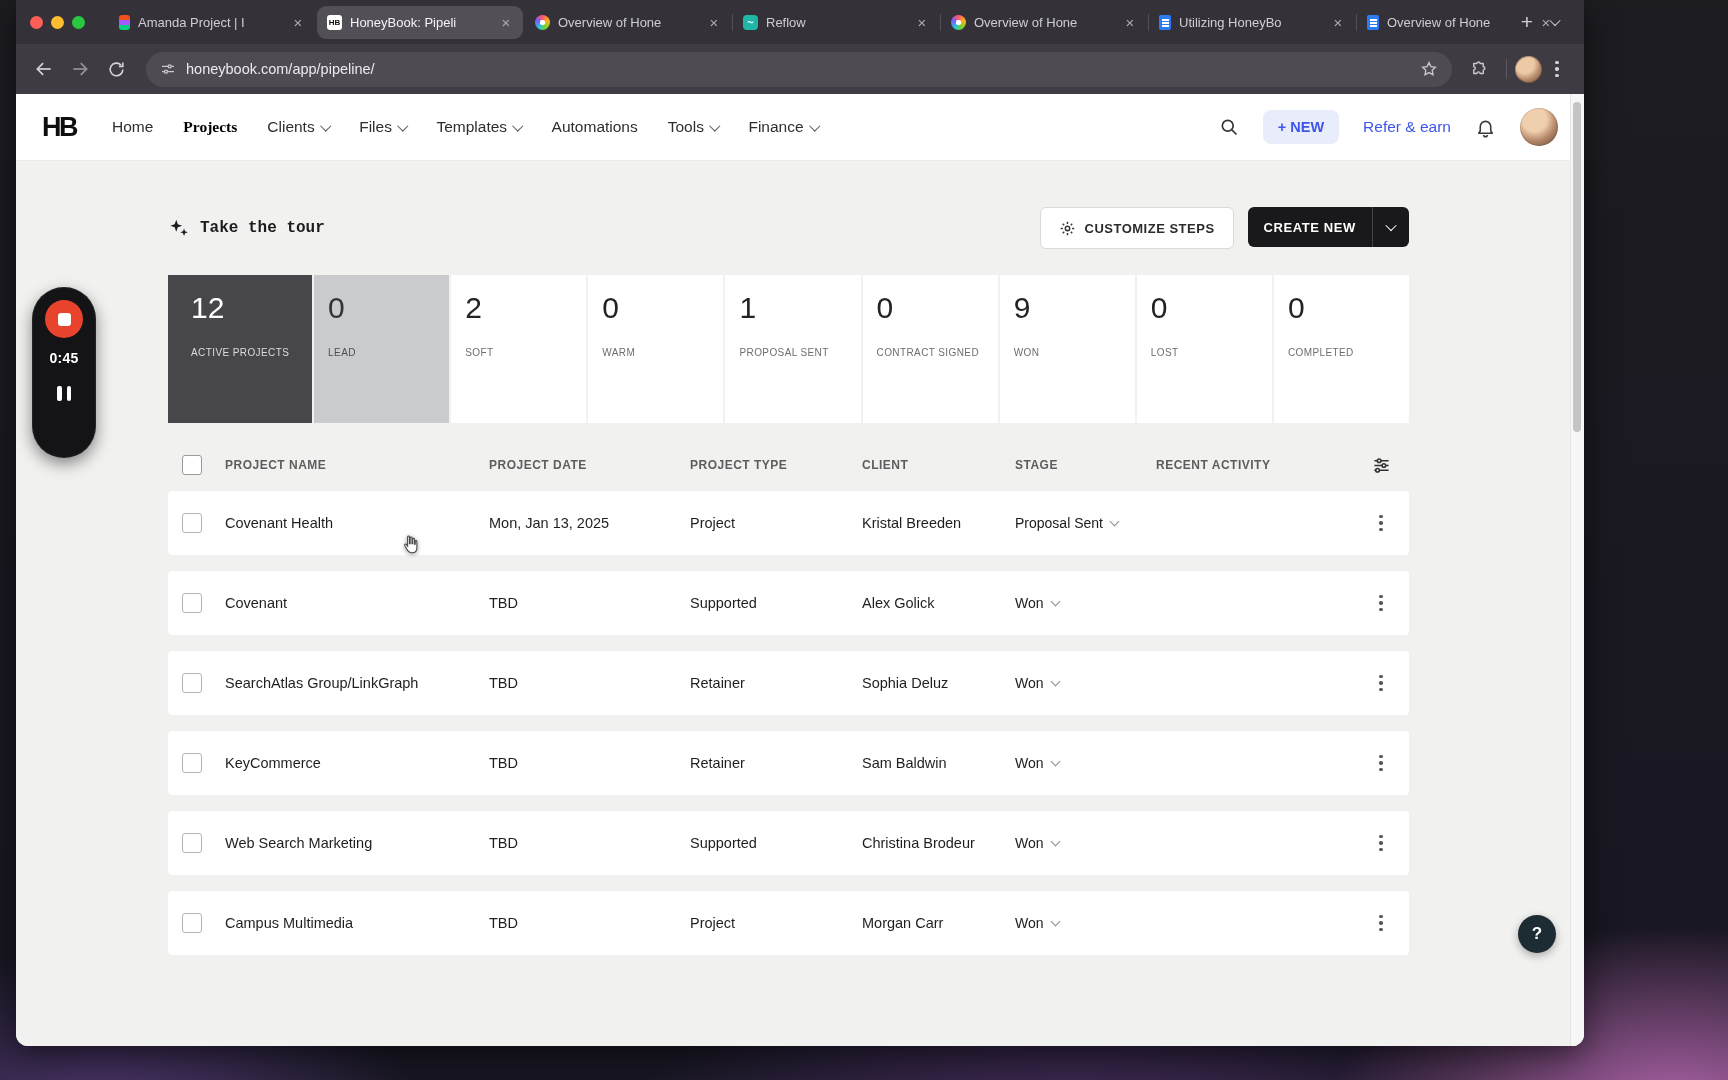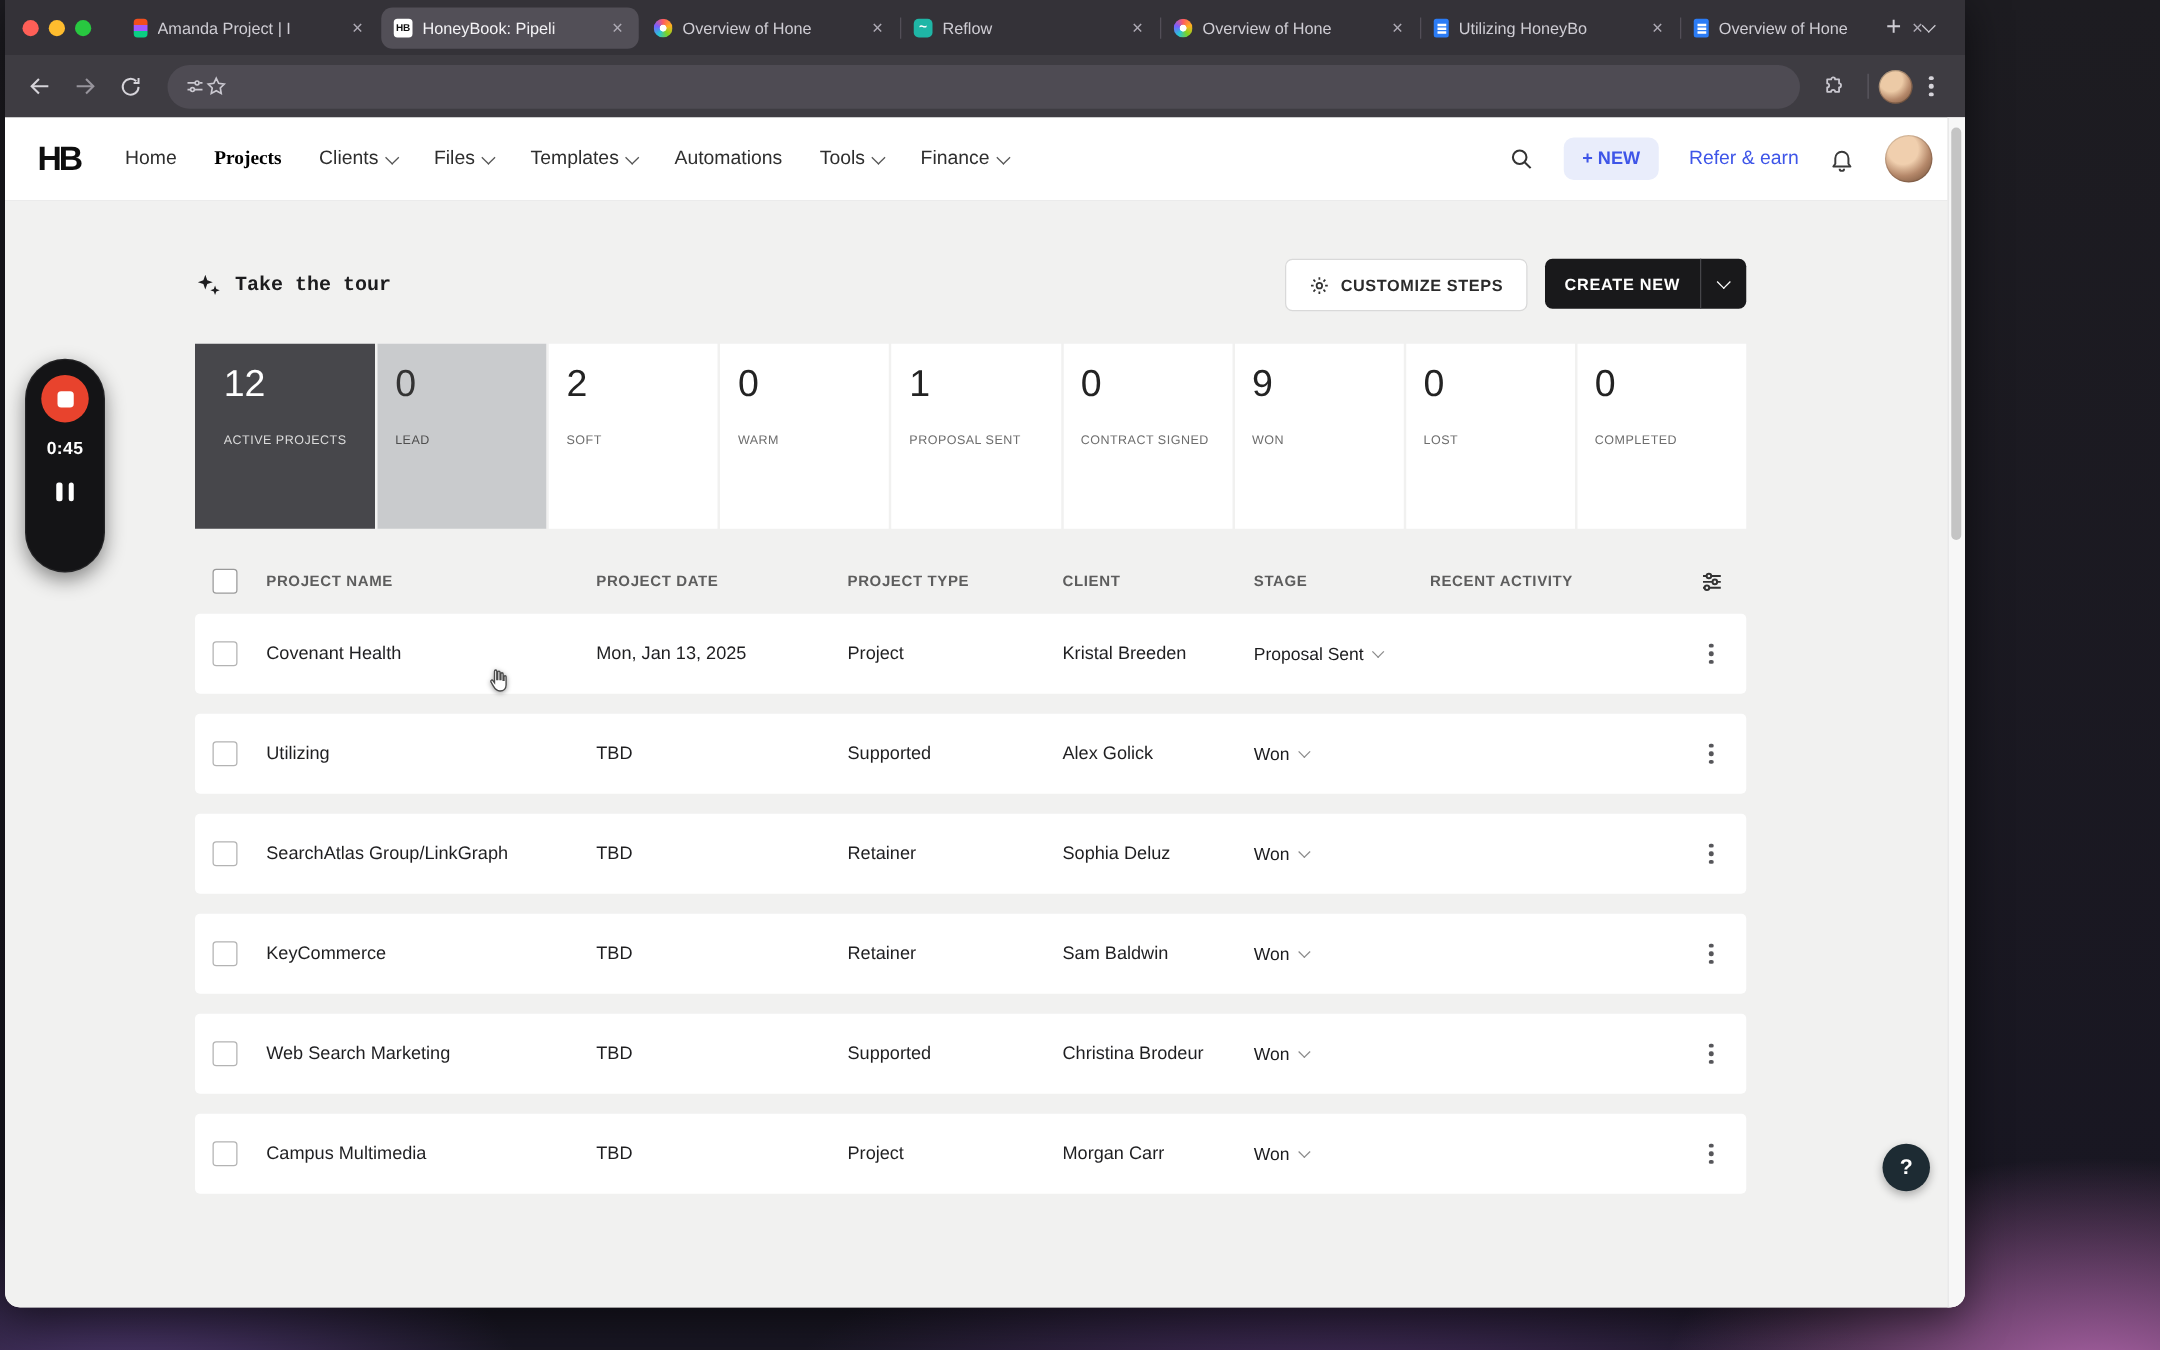--- a/index.html
+++ b/index.html
@@ -7,21 +7,21 @@
     width:1728px;height:1080px;position:relative;overflow:hidden;
     font-family:"Liberation Sans", sans-serif;
     background:
       radial-gradient(560px 300px at 97% 103%, rgba(216,122,206,.8), rgba(216,122,206,0) 62%),
       radial-gradient(760px 340px at 62% 108%, rgba(120,70,160,.55), rgba(120,70,160,0) 62%),
       radial-gradient(520px 300px at 6% 105%, rgba(122,82,172,.6), rgba(122,82,172,0) 62%),
       linear-gradient(180deg,#1d1c21 0%,#181622 100%);
   }
   
   .window{
-    position:absolute;left:4px;top:0;width:1568px;height:1046px;
+    position:absolute;left:16px;top:0;width:1568px;height:1046px;
     border-radius:0 0 12px 12px;overflow:hidden;background:#f1f1f0;
     box-shadow:0 8px 34px rgba(0,0,0,.55);
     display:flex;flex-direction:column;
   }
   
   .tabstrip{height:44px;background:#343238;display:flex;align-items:center;flex:0 0 auto;}
   .lights{display:flex;gap:8px;padding:0 14px 0 14px;}
   .light{width:13px;height:13px;border-radius:50%;}
   .light.red{background:#ff5f57;} .light.yellow{background:#febc2e;} .light.green{background:#28c840;}
   .tab-list{display:flex;align-items:center;gap:2px;margin-left:10px;min-width:0;}
@@ -228,20 +228,21 @@
           </svg>
       </span>
       <div class="omnibox">
         <span class="icon-btn">
           <svg width="16" height="16" viewBox="0 0 24 24" stroke="#cac8d0" stroke-width="2" fill="none">
               <path d="M3 8h9M17.5 8H21M3 16h3.5M12 16h9"></path>
               <circle cx="14.5" cy="8" r="2.3"></circle>
               <circle cx="9" cy="16" r="2.3"></circle>
             </svg>
         </span>
+        <span class="url">honeybook.com/app/pipeline/</span>
         <span class="icon-btn">
           <svg width="18" height="18" viewBox="0 0 24 24" fill="none" stroke="#c9c7cf" stroke-width="1.8">
               <path d="M12 3.5l2.6 5.3 5.9.9-4.2 4.1 1 5.8-5.3-2.8-5.3 2.8 1-5.8L3.5 9.7l5.9-.9z"></path>
             </svg>
         </span>
       </div>
       <span class="tbtn">
         <svg width="19" height="19" viewBox="0 0 24 24" fill="none" stroke="#c9c7cf" stroke-width="1.8" stroke-linejoin="round">
             <path d="M10 4.5a2 2 0 1 1 4 0H18v4a2 2 0 1 1 0 4v4.5h-4a2 2 0 1 0-4 0H6V12.5a2 2 0 1 0 0-4V4.5h4z"></path>
           </svg>
@@ -434,21 +435,21 @@
     <span class="cell"></span>
     <span class="row-dots">
                 <i></i>
                 <i></i>
                 <i></i>
               </span>
   </div>
 
   <div class="prow grid8">
     <span class="checkbox"></span>
-    <span class="cell">Utilizing</span>
+    <span class="cell">Covenant</span>
     <span class="cell">TBD</span>
     <span class="cell">Supported</span>
     <span class="cell">Alex Golick</span>
     <span class="stage-pill">
       <span>Won</span>
       <i class="sm-chev"></i>
     </span>
     <span class="cell"></span>
     <span class="row-dots">
                 <i></i>

